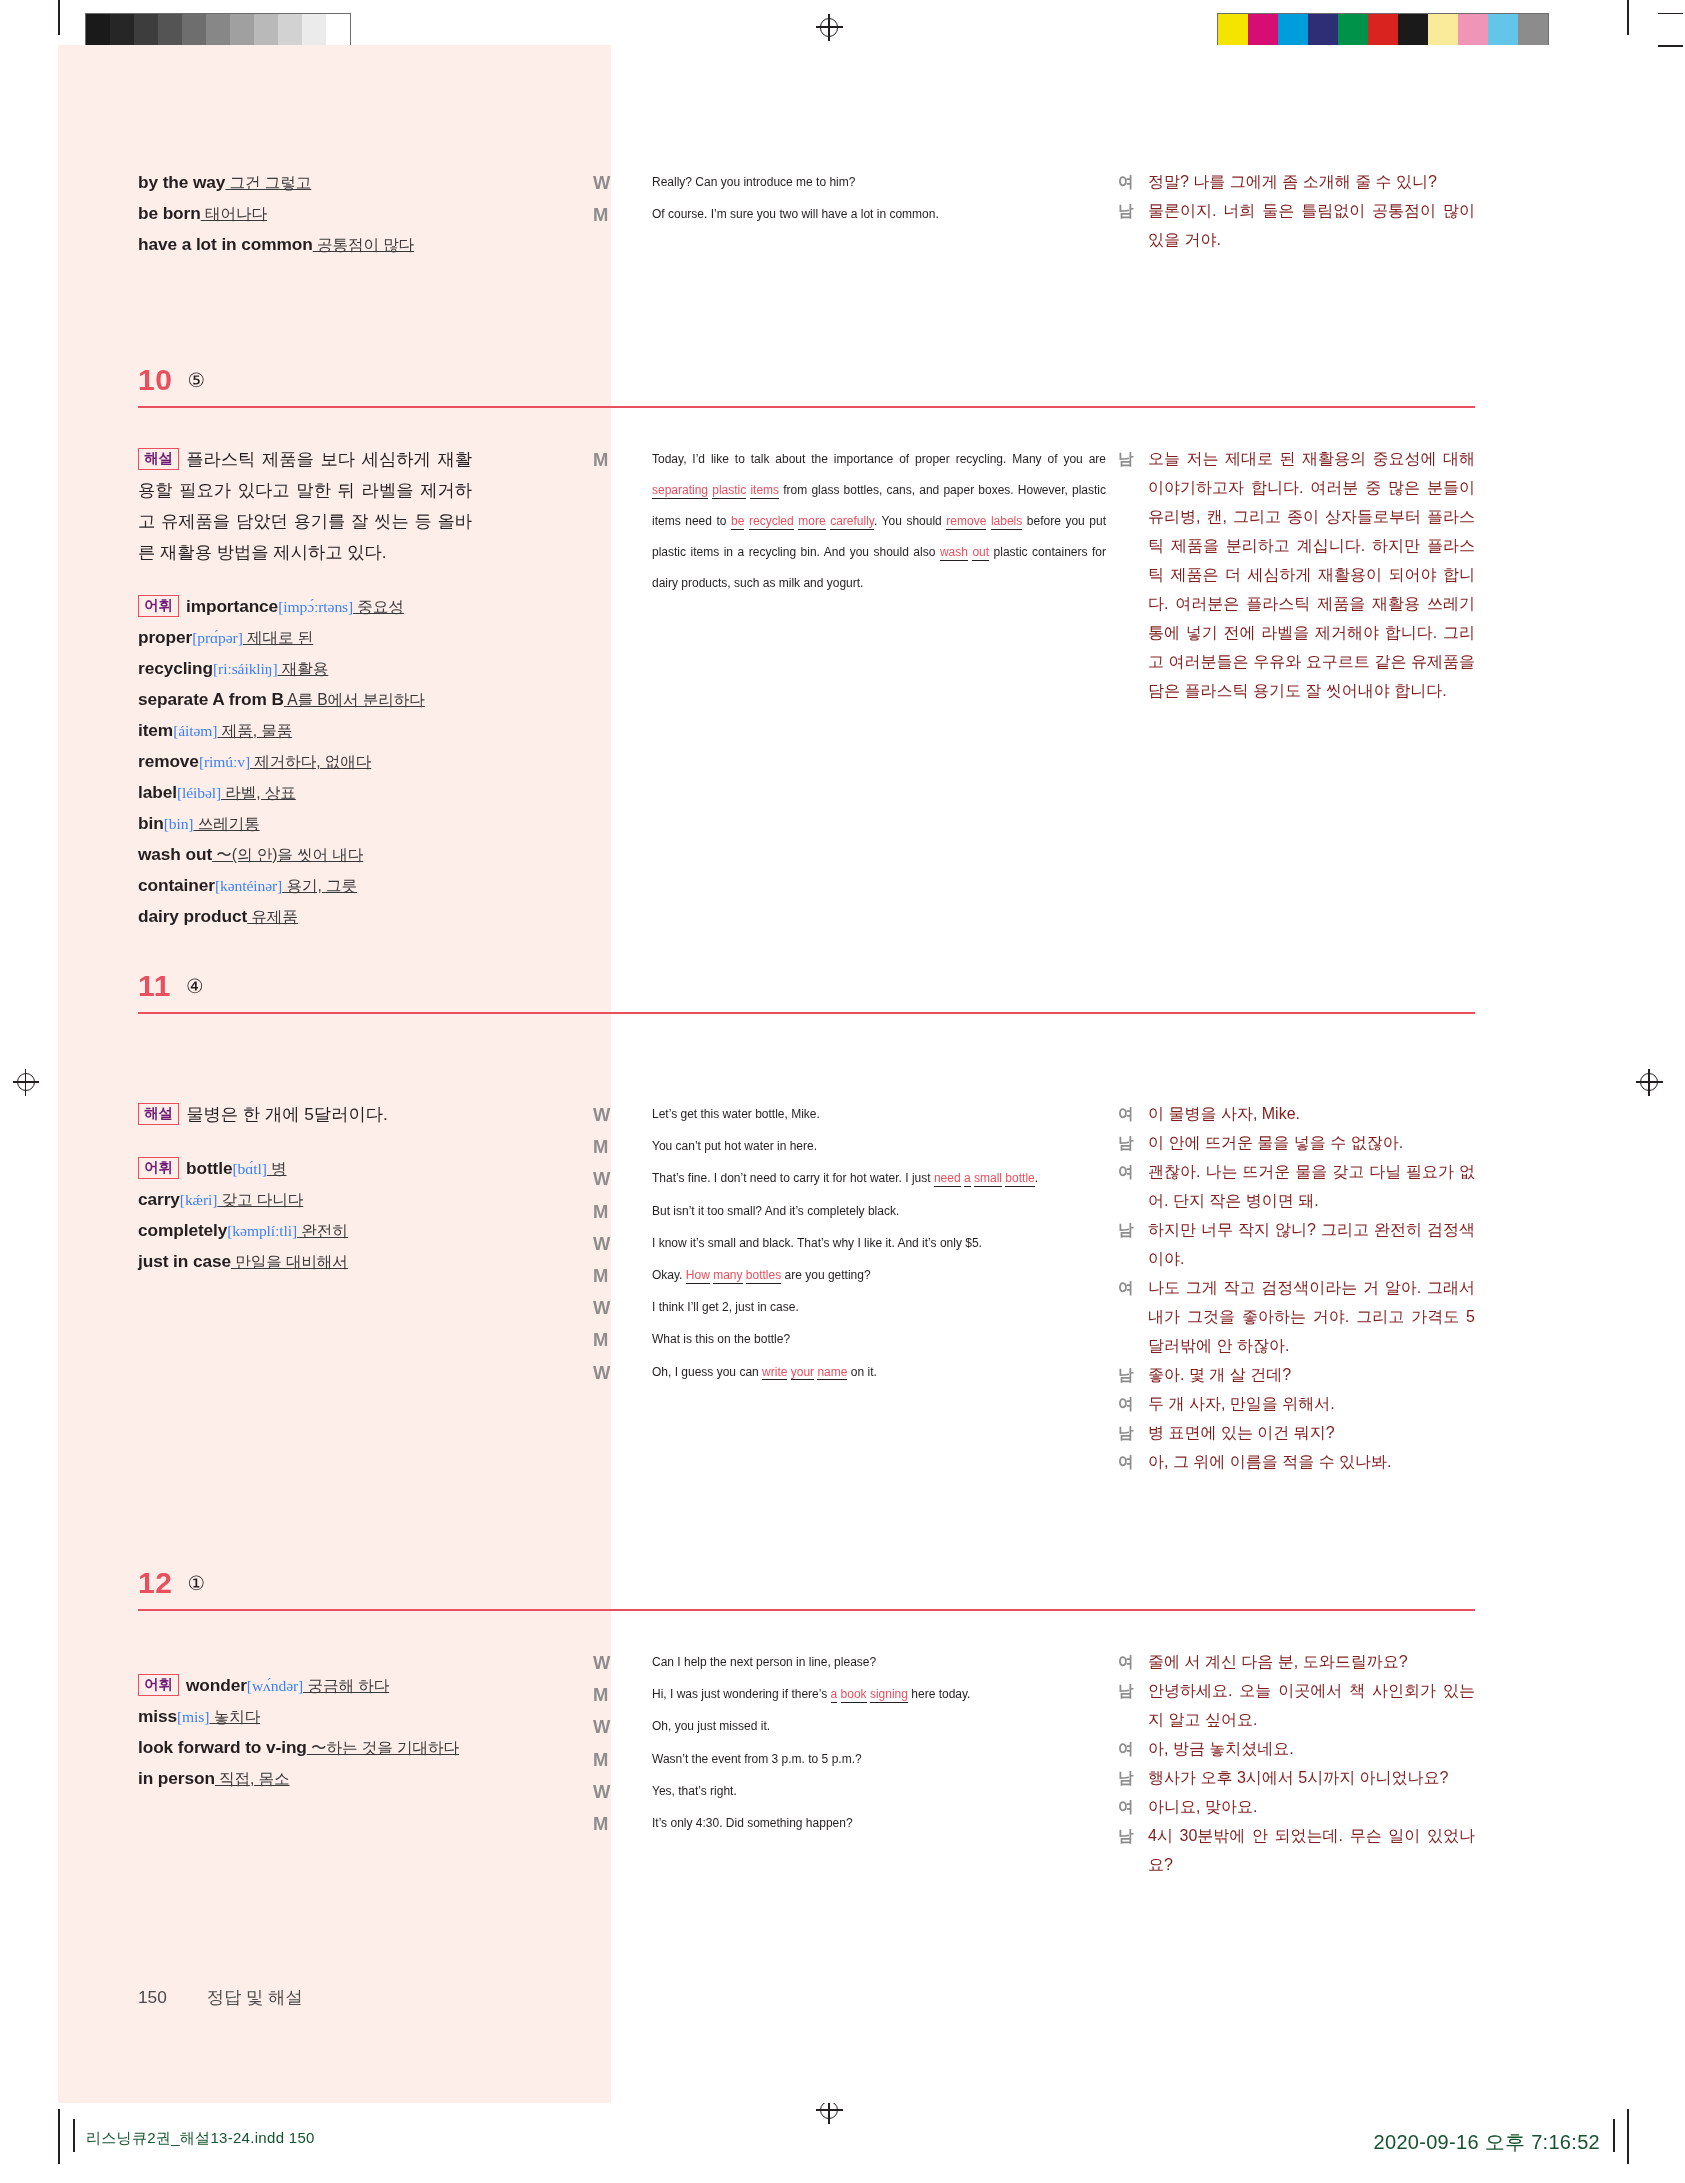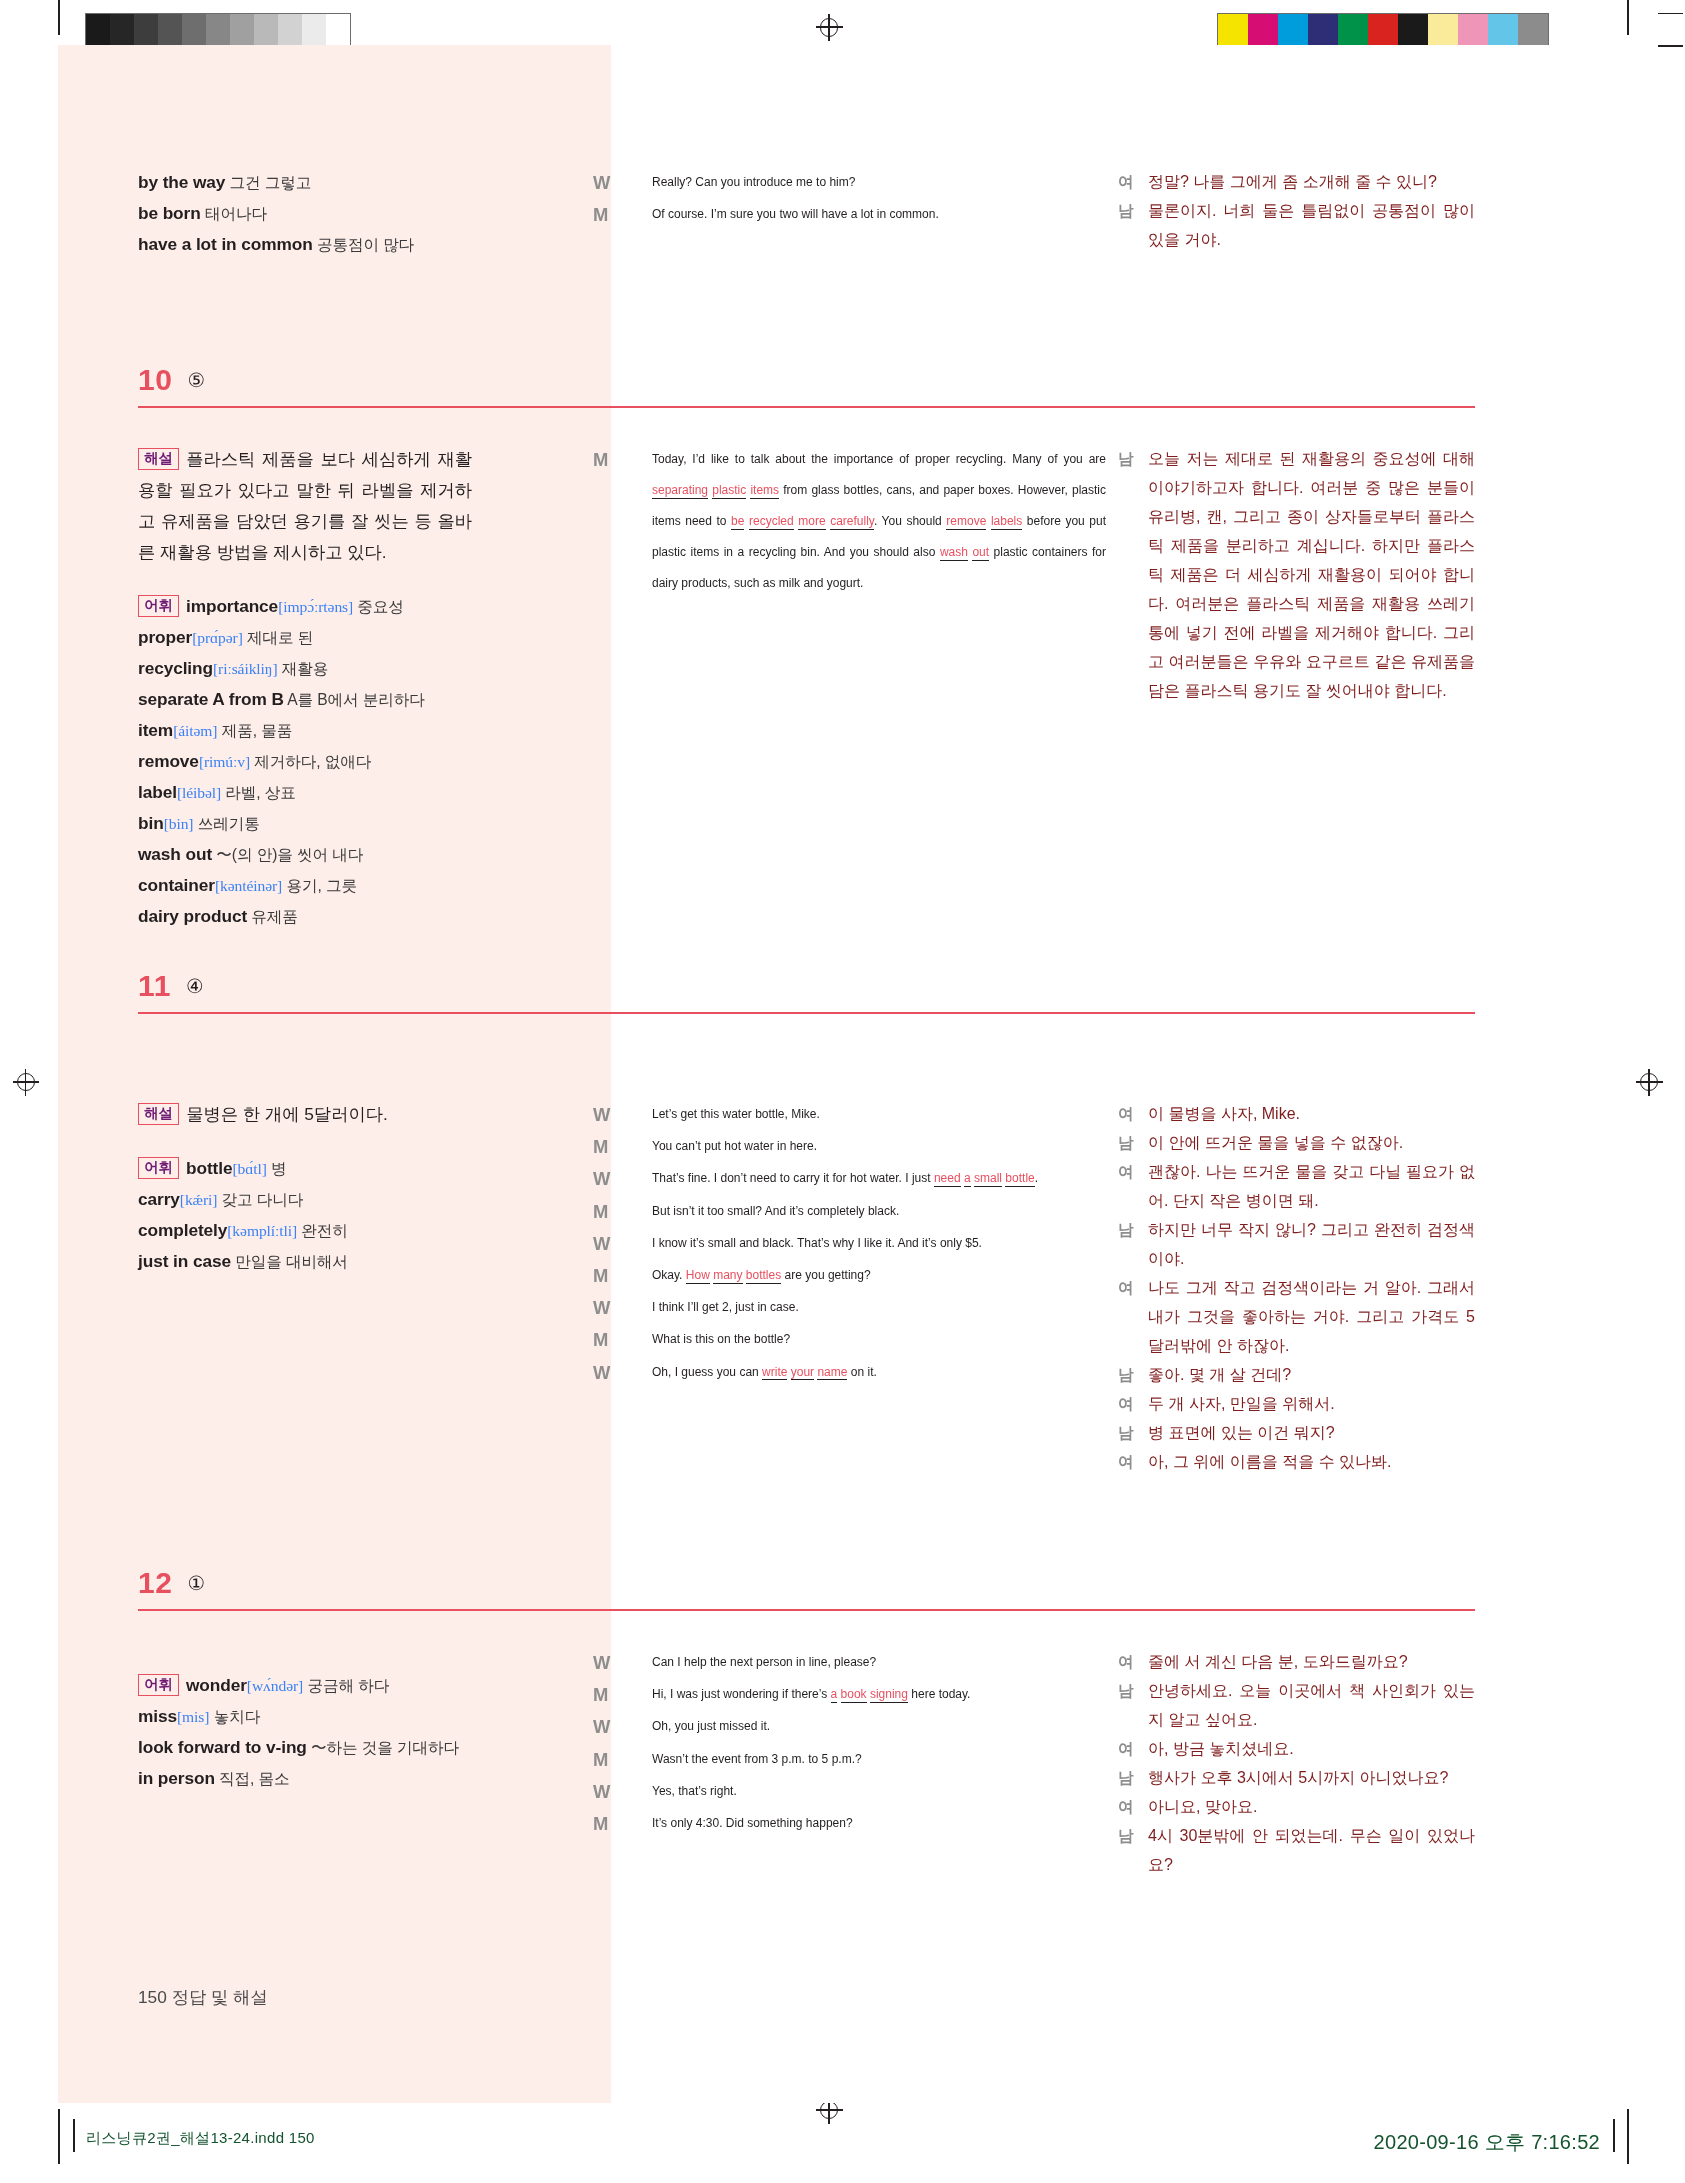--- a/index.html
+++ b/index.html
@@ -79,21 +79,21 @@
   .col-right  { position: absolute; left: 1118px; width: 357px; }
 
   
   .voc-line {
     font-size: 17.3px;
     line-height: 31px;
     color: #231f20;
     letter-spacing: -0.1px;
   }
   .voc-line .en { font-weight: 700; }
-  .voc-line .ko { font-size: 15.6px; color: #3a3a3a; }
+  .voc-line .ko { font-size: 15.6px; color: #3a3a3a; text-decoration: underline; }
   .voc-line .ipa { font-size: 15.6px; font-family: "Liberation Serif", serif; color: #3b82f6; }
 
   
   .q-head {
     position: absolute;
     left: 138px;
     width: 1337px;
   }
   .q-num {
     font-size: 30px;
@@ -181,21 +181,21 @@
     text-justify: inter-character;
   }
 
   
   .pg-footer {
     position: absolute;
     left: 138px; top: 1985px;
     font-size: 17.3px;
     color: #4a4a4a;
   }
-  .pg-footer .num { }
+  .pg-footer .num { margin-right: 35px; }
 
   .print-footer {
     position: absolute;
     left: 86px; top: 2129px;
     font-size: 15px;
     color: #14532d;
     letter-spacing: 0.3px;
   }
   .print-stamp {
     position: absolute;

